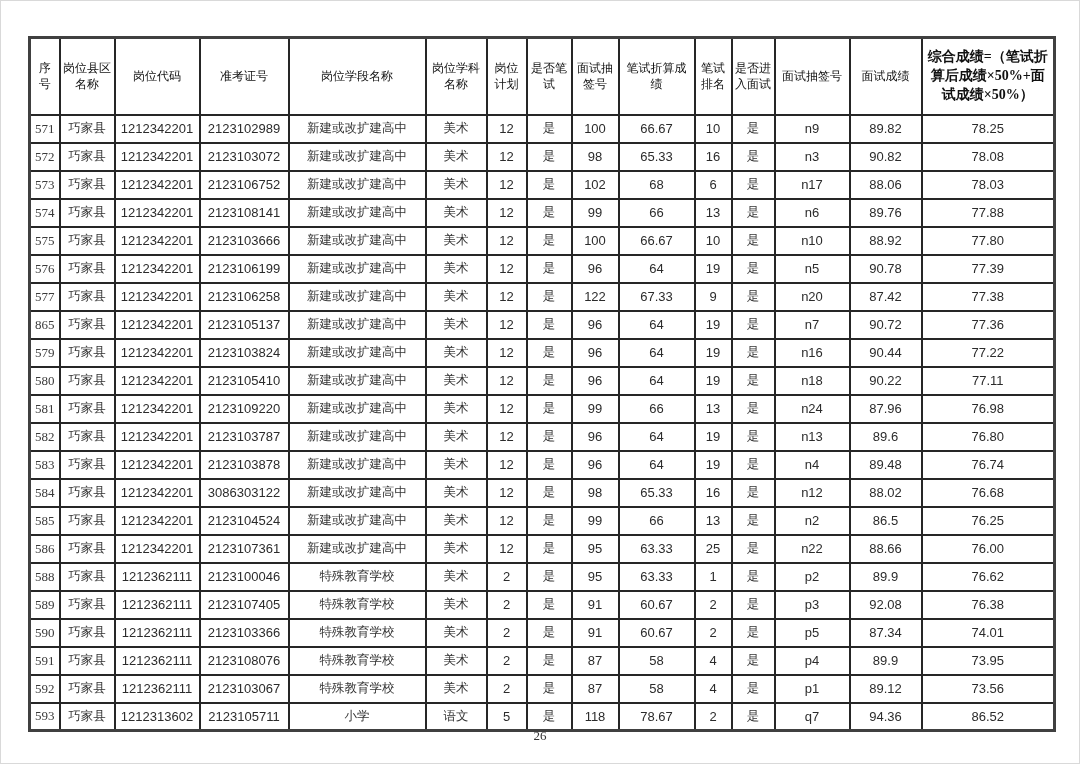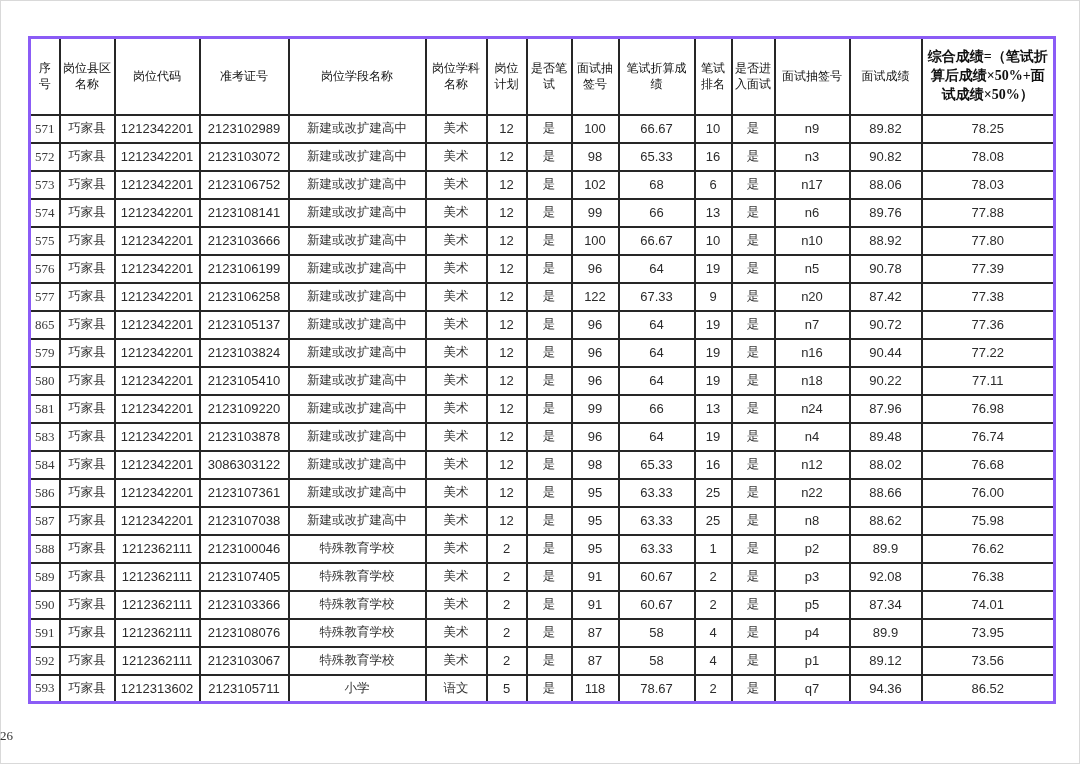--- a/index.html
+++ b/index.html
@@ -12,21 +12,21 @@
     box-sizing:border-box;
     outline:1px solid #d9d9d9;
     outline-offset:-1px;
   }
   .score-table{
     position:absolute;
     left:28px;top:36px;
     width:1025px;
     border-collapse:collapse;
     table-layout:fixed;
-    border:3px solid #8b5cf6;
+    border:3px solid #404040;
   }
   .score-table th,
   .score-table td{
     border:2px solid #262626;
     text-align:center;
     vertical-align:middle;
     padding:0 2px;
     overflow:hidden;
     box-sizing:border-box;
   }
@@ -52,20 +52,21 @@
   .score-table td.c0{font-family:"Liberation Serif","DejaVu Serif",serif;color:#3a3a3a;}
   .score-table td.c1,
   .score-table td.c4,
   .score-table td.c5,
   .score-table td.c7,
   .score-table td.c11{font-family:"Liberation Serif","DejaVu Serif",serif;font-size:12.5px;color:#333333;}
   .page-number{
     position:absolute;
     left:0;right:0;
     top:728px;
+    text-align:center;
     font-family:"Liberation Serif","DejaVu Serif",serif;
     font-size:13px;
     color:#333333;
   }
 </style>
 </head>
 <body>
 
 <table class="score-table">
   <colgroup>
@@ -286,20 +287,37 @@
         <td class="c7">是</td>
         <td class="c8">99</td>
         <td class="c9">66</td>
         <td class="c10">13</td>
         <td class="c11">是</td>
         <td class="c12">n24</td>
         <td class="c13">87.96</td>
         <td class="c14">76.98</td>
       </tr>
       <tr>
+        <td class="c0">582</td>
+        <td class="c1">巧家县</td>
+        <td class="c2">1212342201</td>
+        <td class="c3">2123103787</td>
+        <td class="c4">新建或改扩建高中</td>
+        <td class="c5">美术</td>
+        <td class="c6">12</td>
+        <td class="c7">是</td>
+        <td class="c8">96</td>
+        <td class="c9">64</td>
+        <td class="c10">19</td>
+        <td class="c11">是</td>
+        <td class="c12">n13</td>
+        <td class="c13">89.6</td>
+        <td class="c14">76.80</td>
+      </tr>
+      <tr>
         <td class="c0">583</td>
         <td class="c1">巧家县</td>
         <td class="c2">1212342201</td>
         <td class="c3">2123103878</td>
         <td class="c4">新建或改扩建高中</td>
         <td class="c5">美术</td>
         <td class="c6">12</td>
         <td class="c7">是</td>
         <td class="c8">96</td>
         <td class="c9">64</td>
@@ -320,52 +338,52 @@
         <td class="c7">是</td>
         <td class="c8">98</td>
         <td class="c9">65.33</td>
         <td class="c10">16</td>
         <td class="c11">是</td>
         <td class="c12">n12</td>
         <td class="c13">88.02</td>
         <td class="c14">76.68</td>
       </tr>
       <tr>
+        <td class="c0">585</td>
+        <td class="c1">巧家县</td>
+        <td class="c2">1212342201</td>
+        <td class="c3">2123104524</td>
+        <td class="c4">新建或改扩建高中</td>
+        <td class="c5">美术</td>
+        <td class="c6">12</td>
+        <td class="c7">是</td>
+        <td class="c8">99</td>
+        <td class="c9">66</td>
+        <td class="c10">13</td>
+        <td class="c11">是</td>
+        <td class="c12">n2</td>
+        <td class="c13">86.5</td>
+        <td class="c14">76.25</td>
+      </tr>
+      <tr>
         <td class="c0">586</td>
         <td class="c1">巧家县</td>
         <td class="c2">1212342201</td>
         <td class="c3">2123107361</td>
         <td class="c4">新建或改扩建高中</td>
         <td class="c5">美术</td>
         <td class="c6">12</td>
         <td class="c7">是</td>
         <td class="c8">95</td>
         <td class="c9">63.33</td>
         <td class="c10">25</td>
         <td class="c11">是</td>
         <td class="c12">n22</td>
         <td class="c13">88.66</td>
         <td class="c14">76.00</td>
-      </tr>
-      <tr>
-        <td class="c0">587</td>
-        <td class="c1">巧家县</td>
-        <td class="c2">1212342201</td>
-        <td class="c3">2123107038</td>
-        <td class="c4">新建或改扩建高中</td>
-        <td class="c5">美术</td>
-        <td class="c6">12</td>
-        <td class="c7">是</td>
-        <td class="c8">95</td>
-        <td class="c9">63.33</td>
-        <td class="c10">25</td>
-        <td class="c11">是</td>
-        <td class="c12">n8</td>
-        <td class="c13">88.62</td>
-        <td class="c14">75.98</td>
       </tr>
       <tr>
         <td class="c0">588</td>
         <td class="c1">巧家县</td>
         <td class="c2">1212362111</td>
         <td class="c3">2123100046</td>
         <td class="c4">特殊教育学校</td>
         <td class="c5">美术</td>
         <td class="c6">2</td>
         <td class="c7">是</td>

